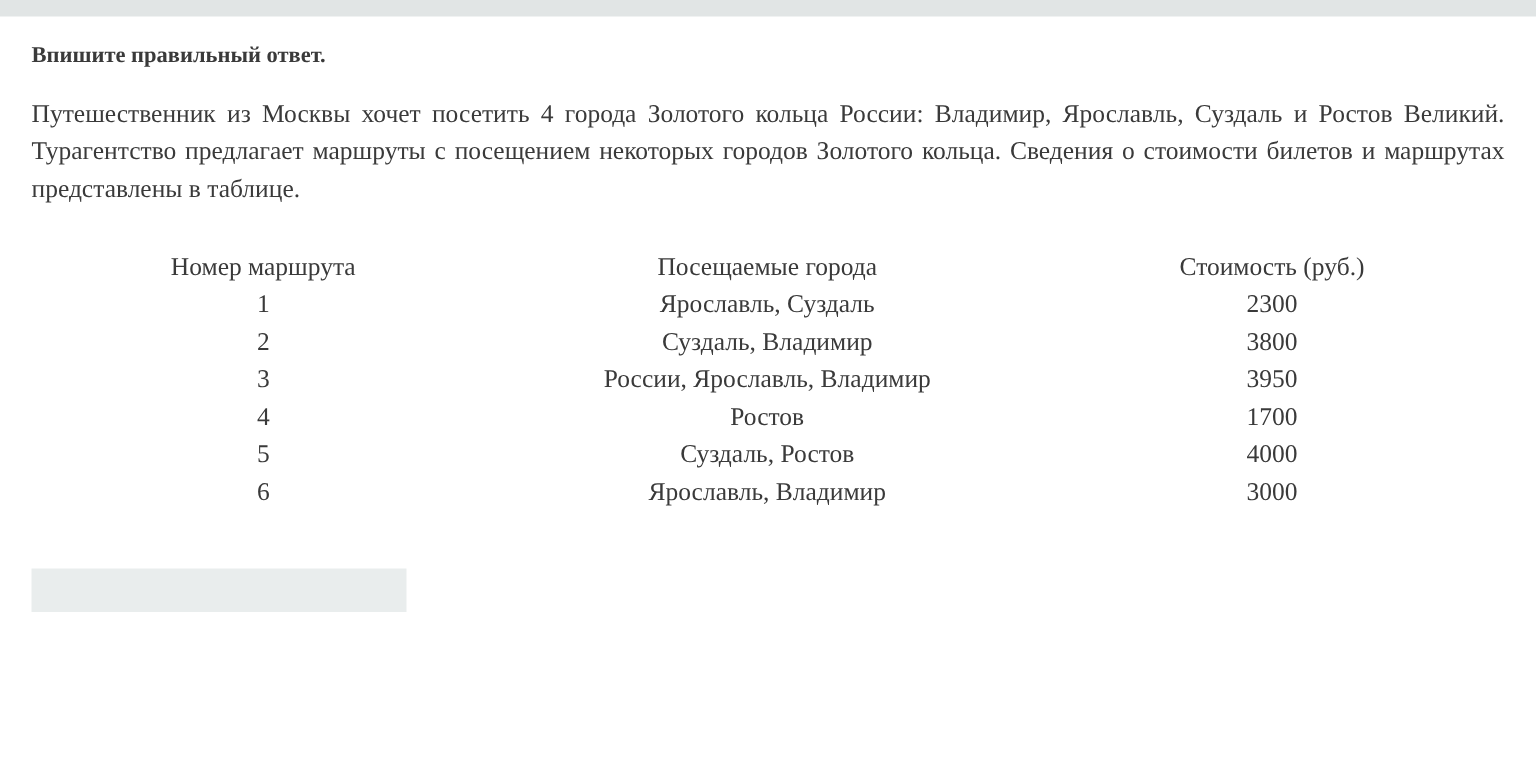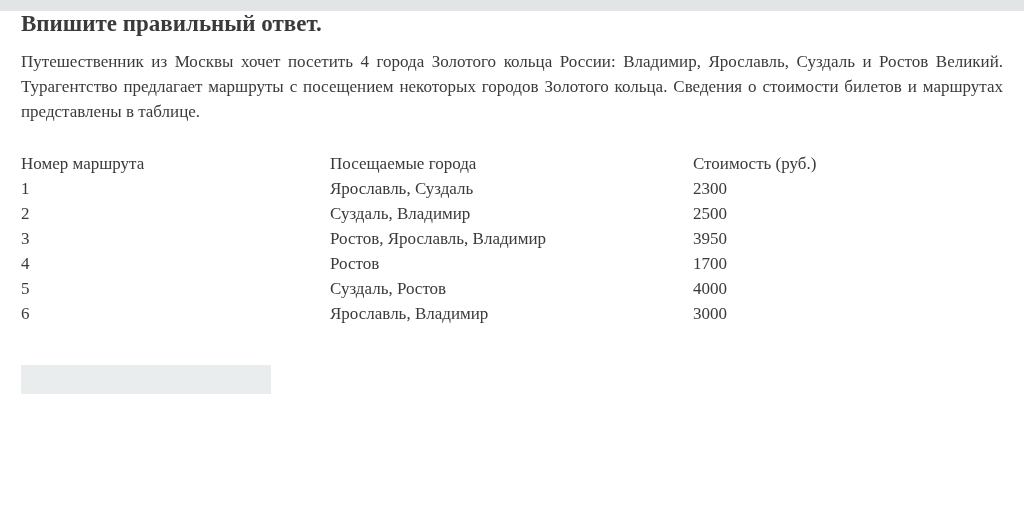--- a/index.html
+++ b/index.html
@@ -18,21 +18,22 @@
   .top-bar {
     width: 1024px;
     height: 11px;
     background: #e1e5e5;
   }
   .content {
     padding: 0 21px;
     width: 1024px;
   }
   .heading {
-    font-size: 23px;
+    margin-top: 14px;
+    font-size: 15px;
     line-height: 25px;
     font-weight: bold;
   }
   .intro {
     margin: 13px 0 12px 0;
     font-size: 17px;
     line-height: 25px;
     text-align: justify;
   }
   table.routes {
@@ -42,21 +43,21 @@
     width: 982px;
     font-size: 17px;
     line-height: 25px;
   }
   table.routes col.c1 { width: 309px; }
   table.routes col.c2 { width: 363px; }
   table.routes col.c3 { width: 310px; }
   table.routes th,
   table.routes td {
     font-weight: normal;
-    text-align: left;
+    text-align: center;
     padding: 0;
     vertical-align: baseline;
     white-space: nowrap;
     overflow: hidden;
   }
   .question {
     margin: 22px 0 0 0;
     font-size: 17px;
     line-height: 25px;
     text-align: justify;
@@ -101,25 +102,25 @@
     </thead>
     <tbody>
       <tr>
         <td>1</td>
         <td>Ярославль, Суздаль</td>
         <td>2300</td>
       </tr>
       <tr>
         <td>2</td>
         <td>Суздаль, Владимир</td>
-        <td>2500</td>
+        <td>3800</td>
       </tr>
       <tr>
         <td>3</td>
-        <td>Ростов, Ярославль, Владимир</td>
+        <td>России, Ярославль, Владимир</td>
         <td>3950</td>
       </tr>
       <tr>
         <td>4</td>
         <td>Ростов</td>
         <td>1700</td>
       </tr>
       <tr>
         <td>5</td>
         <td>Суздаль, Ростов</td>

